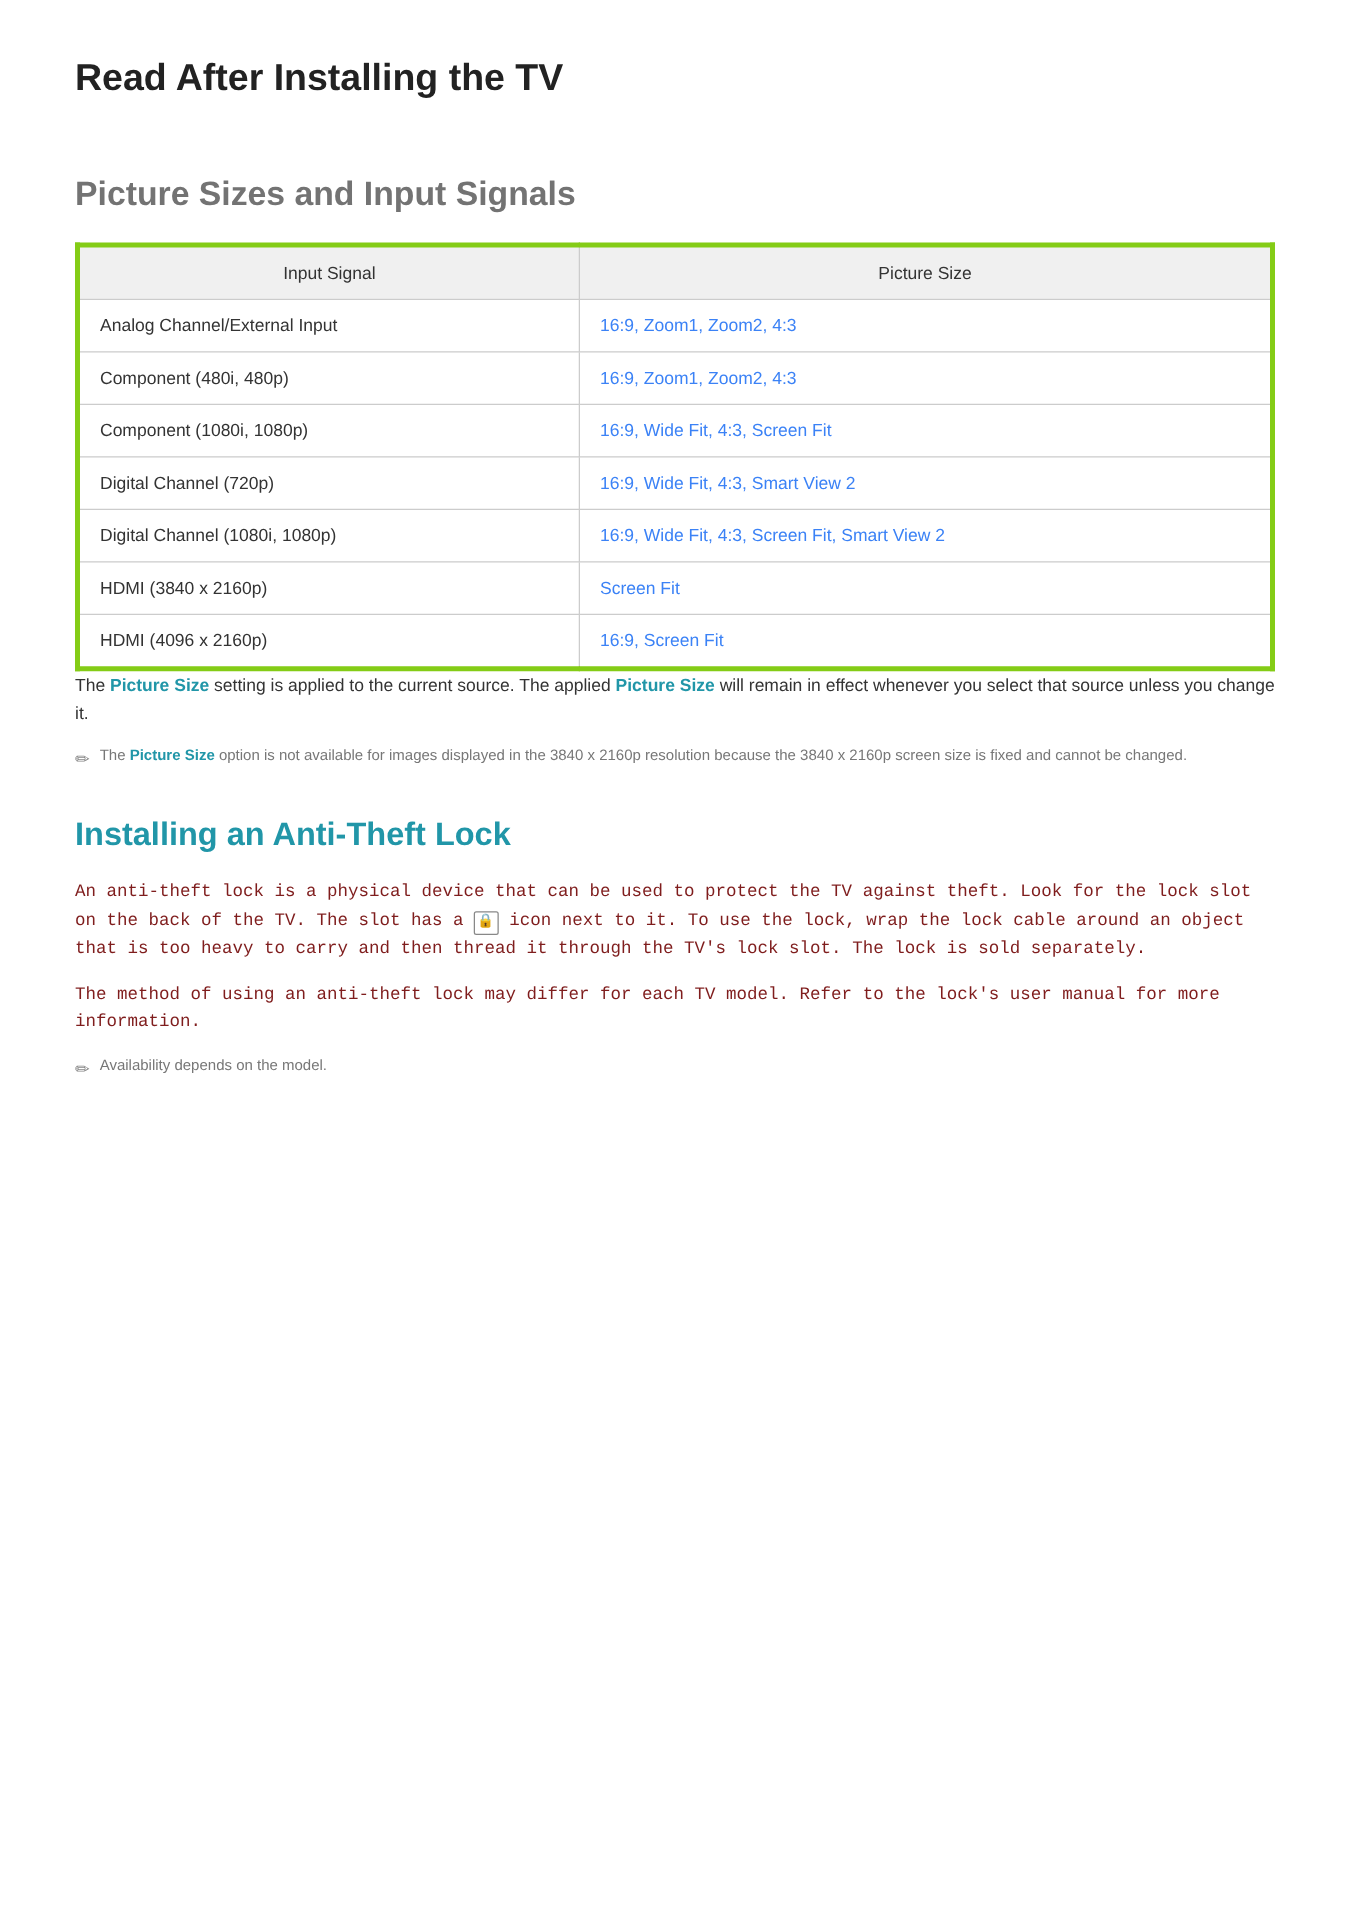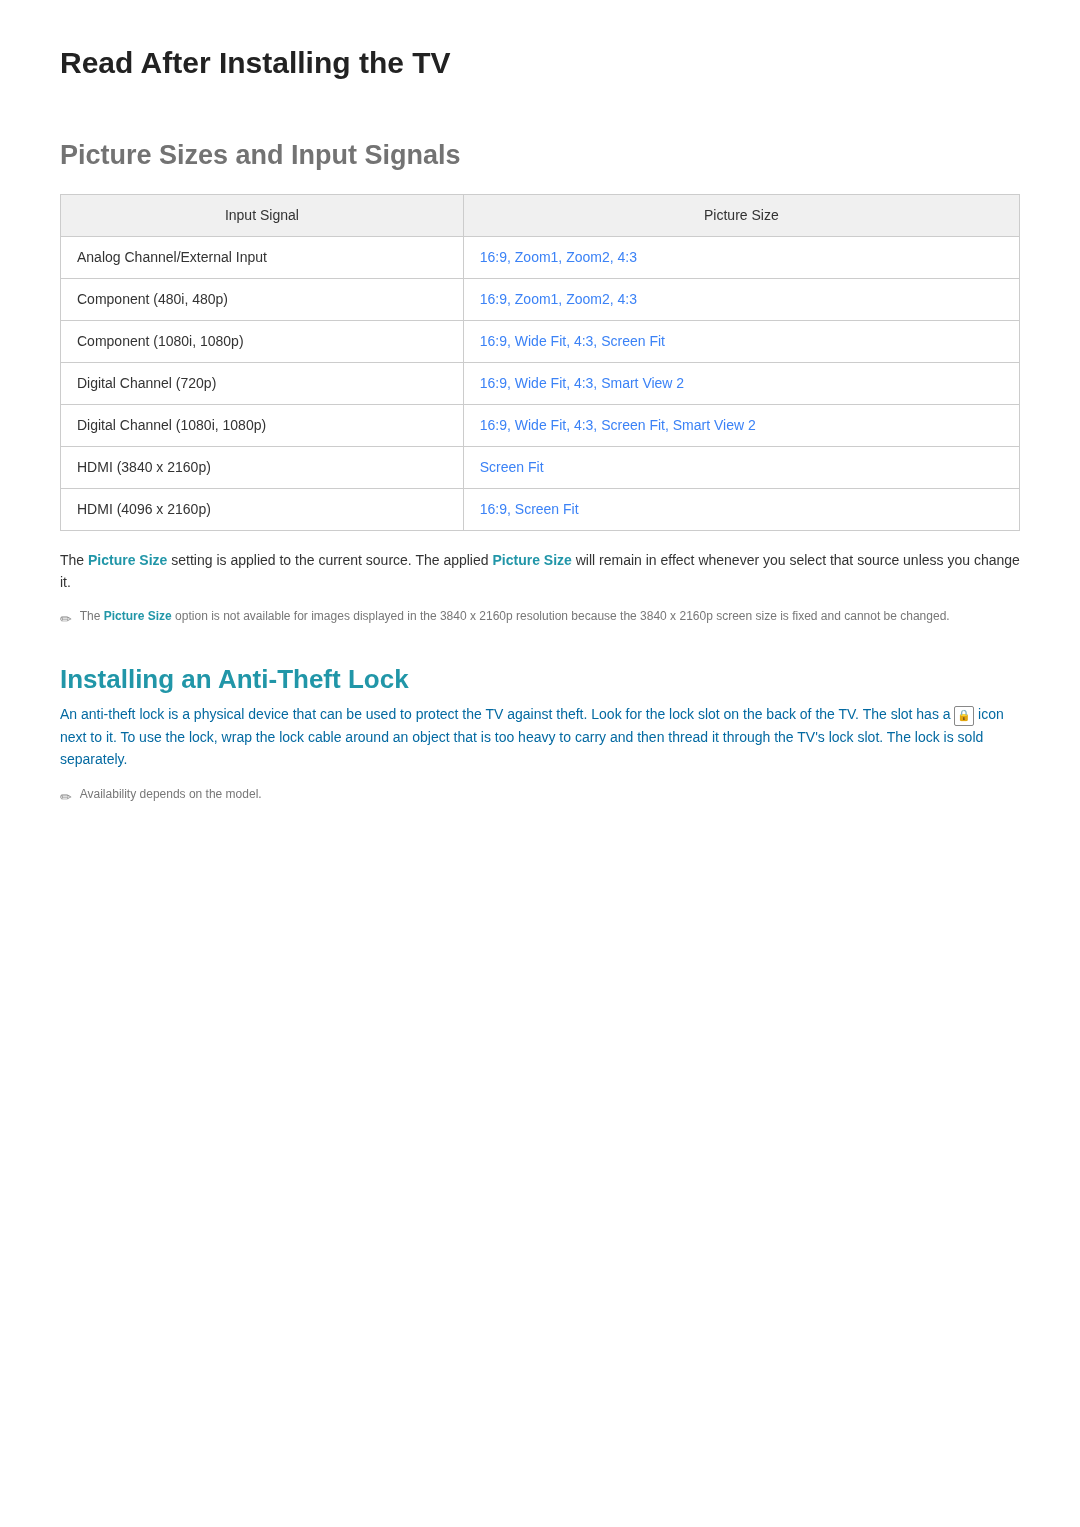--- a/index.html
+++ b/index.html
@@ -29,22 +29,21 @@
     .section-title {
       font-size: 27px;
       font-weight: bold;
       color: #737373;
       margin-bottom: 18px;
     }
 
     .table-wrapper {
       width: 100%;
       border-collapse: collapse;
-      border: 1px solid #84cc16;
-      margin-bottom: 18px;
+      border: 4px solid #84cc16;
     }
 
     .table-wrapper th {
       background-color: #f0f0f0;
       border: 1px solid #ccc;
       padding: 10px 16px;
       text-align: center;
       font-weight: normal;
       font-size: 14px;
       color: #333;
@@ -96,28 +95,29 @@
     }
 
     .section2 {
       margin-top: 20px;
     }
 
     .section2-title {
       font-size: 26px;
       font-weight: bold;
       color: #2196a8;
-      margin-bottom: 4px;
+      margin-bottom: 16px;
     }
 
     .body-text {
       font-size: 14px;
-      color: #0369a1;
+      color: #7f1d1d;
       margin-bottom: 14px;
       line-height: 1.6;
+      font-family: Liberation Mono, monospace;
     }
 
     .note-small-section2 {
       font-size: 12px;
       color: #777;
       line-height: 1.5;
       display: flex;
       align-items: flex-start;
       gap: 8px;
       margin-bottom: 10px;
@@ -180,18 +180,19 @@
   </span>
 </div>
 
 <div class="section2">
   <h2 class="section2-title">Installing an Anti-Theft Lock</h2>
 
   <p class="body-text">
     An anti-theft lock is a physical device that can be used to protect the TV against theft. Look for the lock slot on the back of the TV. The slot has a <span style="display:inline-block;border:1px solid #888;border-radius:2px;padding:0 2px;font-size:11px;">🔒</span> icon next to it. To use the lock, wrap the lock cable around an object that is too heavy to carry and then thread it through the TV's lock slot. The lock is sold separately.
   </p>
 
+  <p class="body-text">The method of using an anti-theft lock may differ for each TV model. Refer to the lock's user manual for more information.</p>
 
   <div class="note-small-section2">
     <span class="pencil-icon">✏</span>
     <span>Availability depends on the model.</span>
   </div>
 </div>
 
 </body></html>

